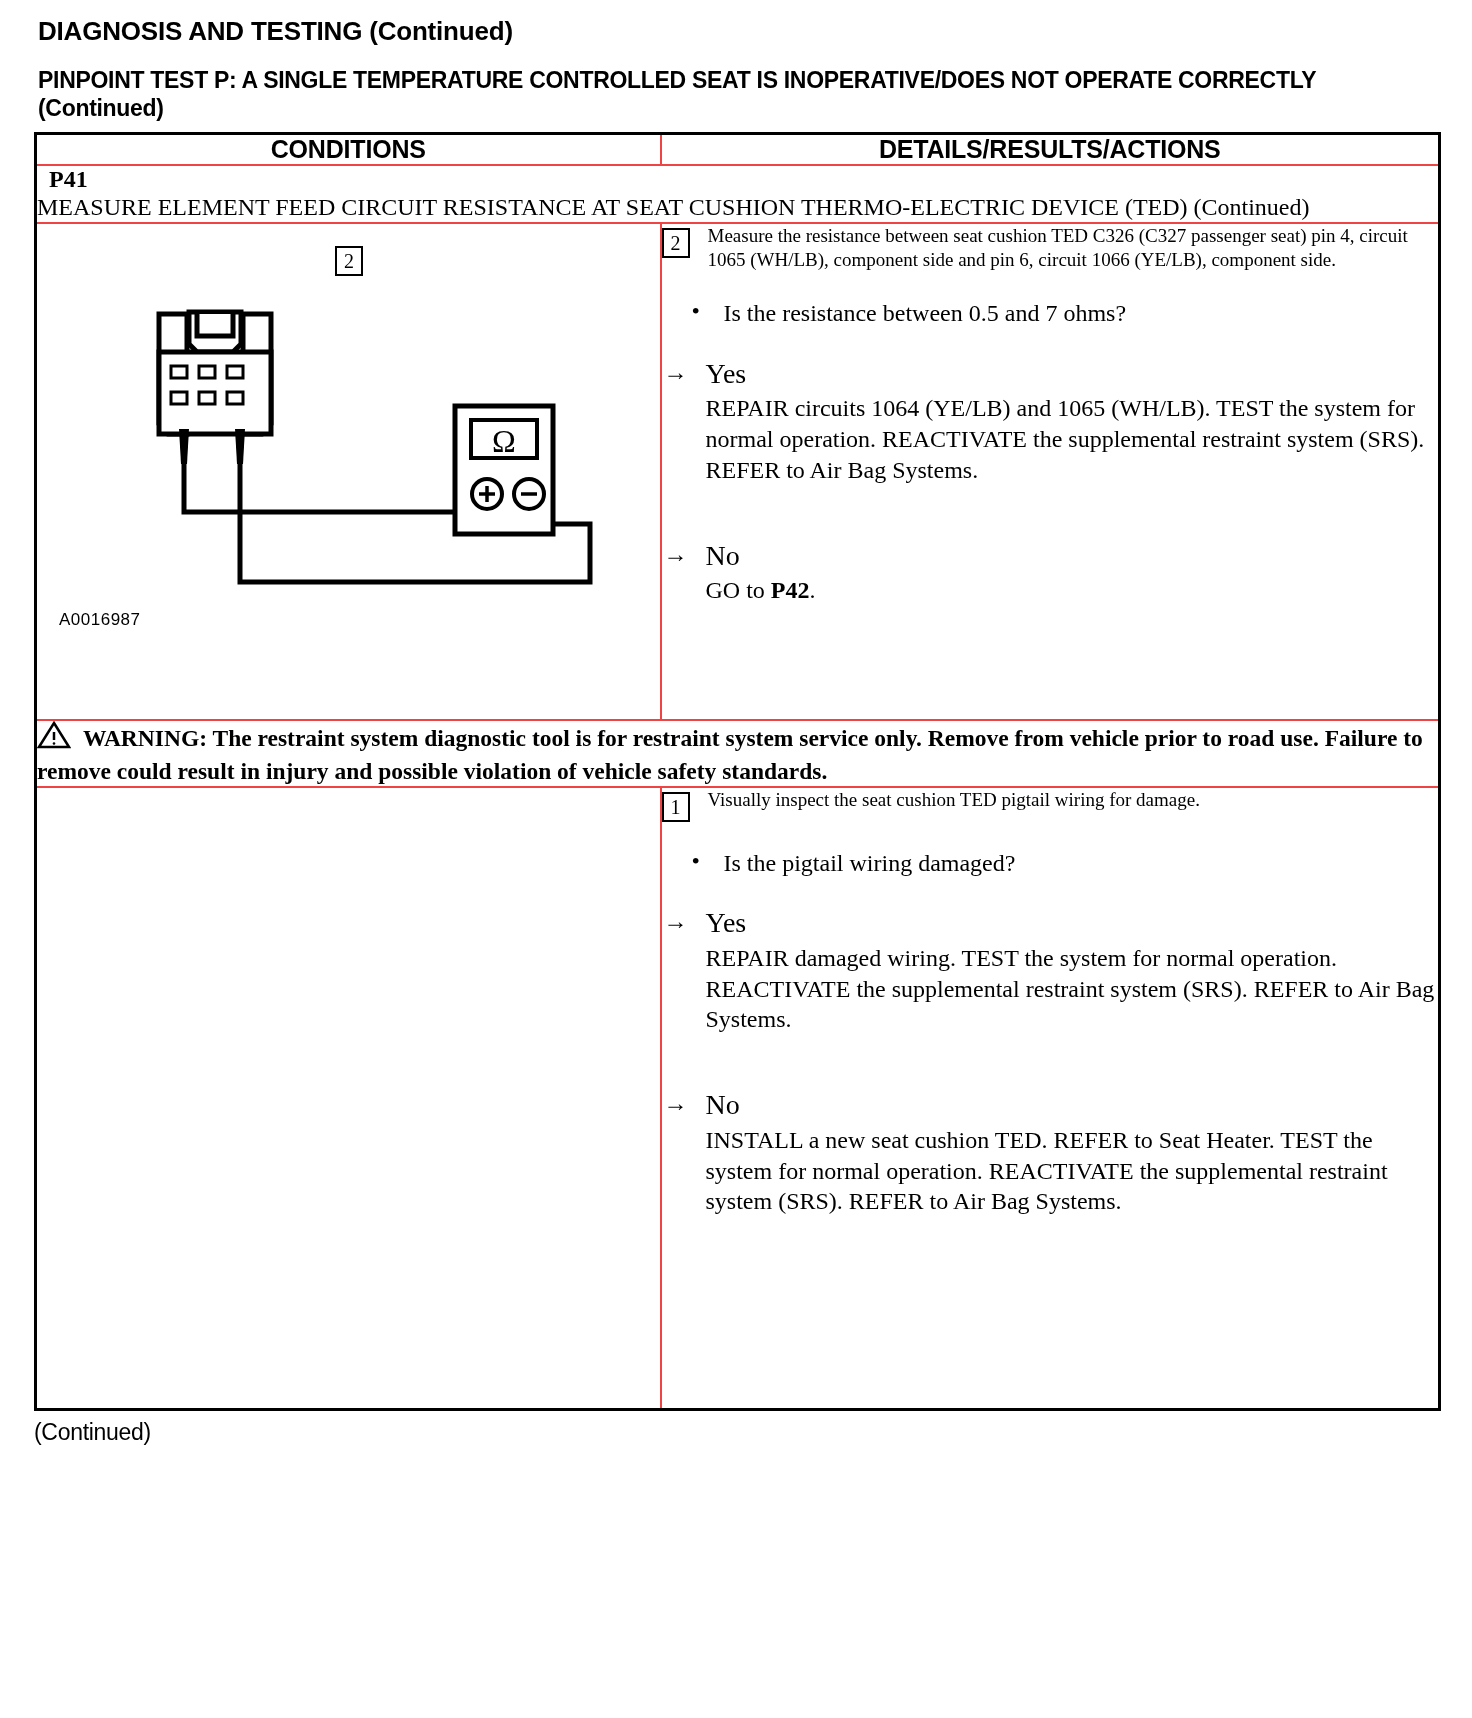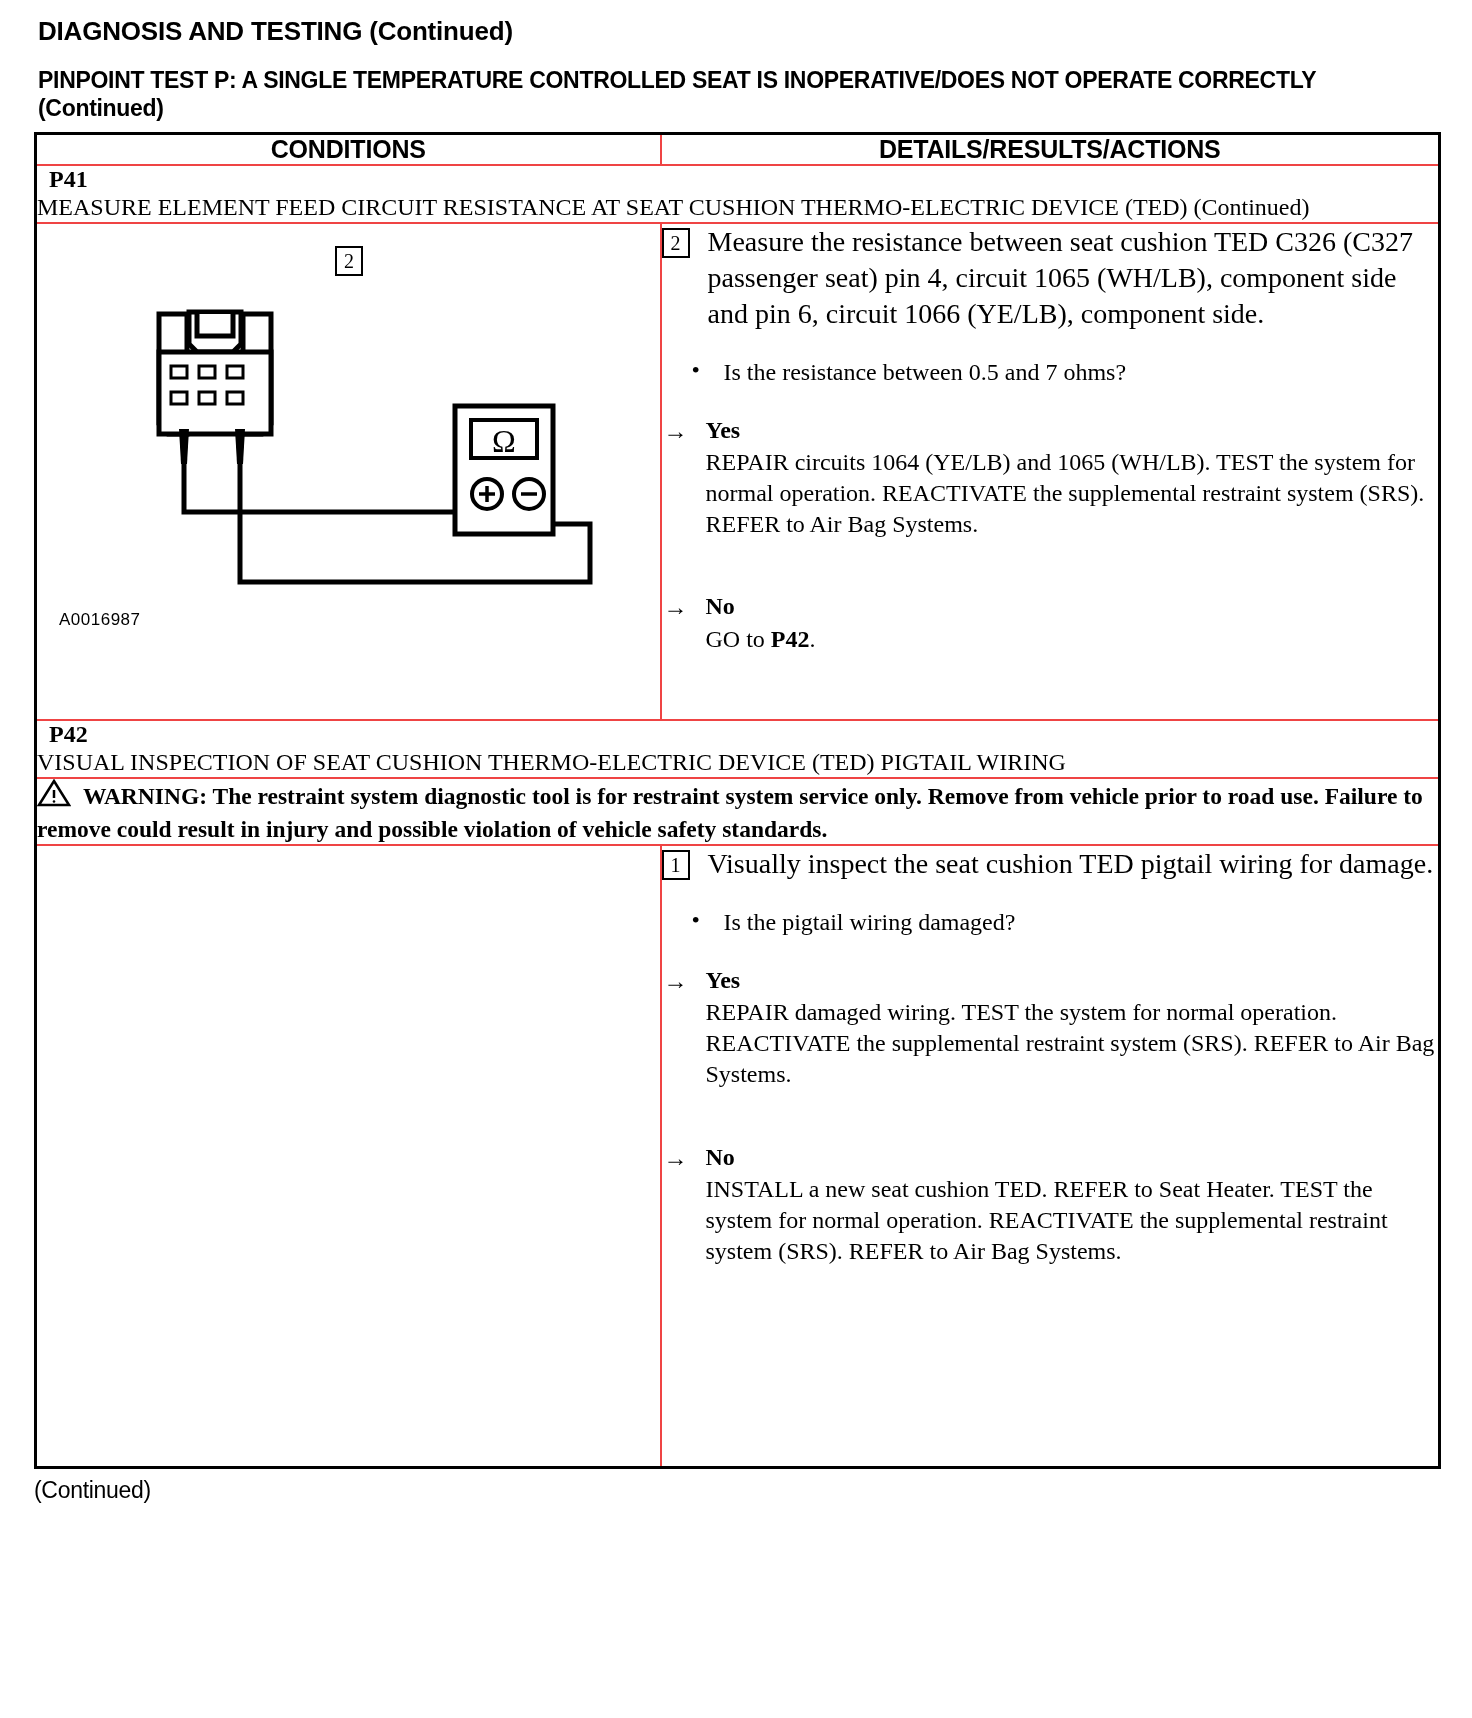--- a/index.html
+++ b/index.html
@@ -120,21 +120,21 @@
     width: 24px;
     height: 26px;
     border: 2px solid #000;
     text-align: center;
     font-size: 20px;
     line-height: 26px;
     margin-right: 18px;
     margin-top: 4px;
   }
   .detail-text {
-    font-size: 28px;
+    font-size: 19px;
     line-height: 1.28;
   }
   ul.bullets {
     margin: 26px 0 0 4px;
     padding: 0 0 0 58px;
     list-style: none;
   }
   ul.bullets li {
     font-size: 24px;
     line-height: 1.3;
@@ -153,22 +153,22 @@
     font-size: 24px;
     line-height: 1.28;
   }
   .answer .arrow {
     position: absolute;
     left: -42px;
     top: 1px;
     font-size: 24px;
   }
   .answer .ans-label {
-    font-weight: bold;
-    font-size: 24px;
+    font-weight: normal;
+    font-size: 28px;
   }
   .answer .ans-body {
     display: block;
     margin-top: 2px;
   }
   b.inl { font-weight: bold; }
 
   
   .warning-cell {
     padding: 16px 16px 14px 30px;
@@ -291,25 +291,20 @@
             <span class="ans-body">REPAIR circuits 1064 (YE/LB) and 1065 (WH/LB). TEST the system for normal operation. REACTIVATE the supplemental restraint system (SRS). REFER to Air Bag Systems.</span>
           </div>
           <div class="answer" style="margin-top:52px;">
             <span class="arrow">→</span>
             <span class="ans-label">No</span>
             <span class="ans-body"><span>GO to </span><b class="inl">P42</b><span>.</span></span>
           </div>
         </td>
       </tr>
 
-      <tr>
-        <td class="step-head" colspan="2">
-          <span class="code">P42</span><span class="txt">VISUAL INSPECTION OF SEAT CUSHION THERMO-ELECTRIC DEVICE (TED) PIGTAIL WIRING</span>
-        </td>
-      </tr>
 
       <tr>
         <td class="warning-cell" colspan="2">
           <span class="warn-icon">
             <svg width="34" height="28" viewBox="0 0 34 28">
               <path d="M17,2 L32,26 L2,26 Z" fill="none" stroke="#000" stroke-width="2.5"></path>
               <line x1="17" y1="11" x2="17" y2="19" stroke="#000" stroke-width="2.5"></line>
               <circle cx="17" cy="22.5" r="1.3" fill="#000"></circle>
             </svg>
           </span><span>WARNING:</span>

